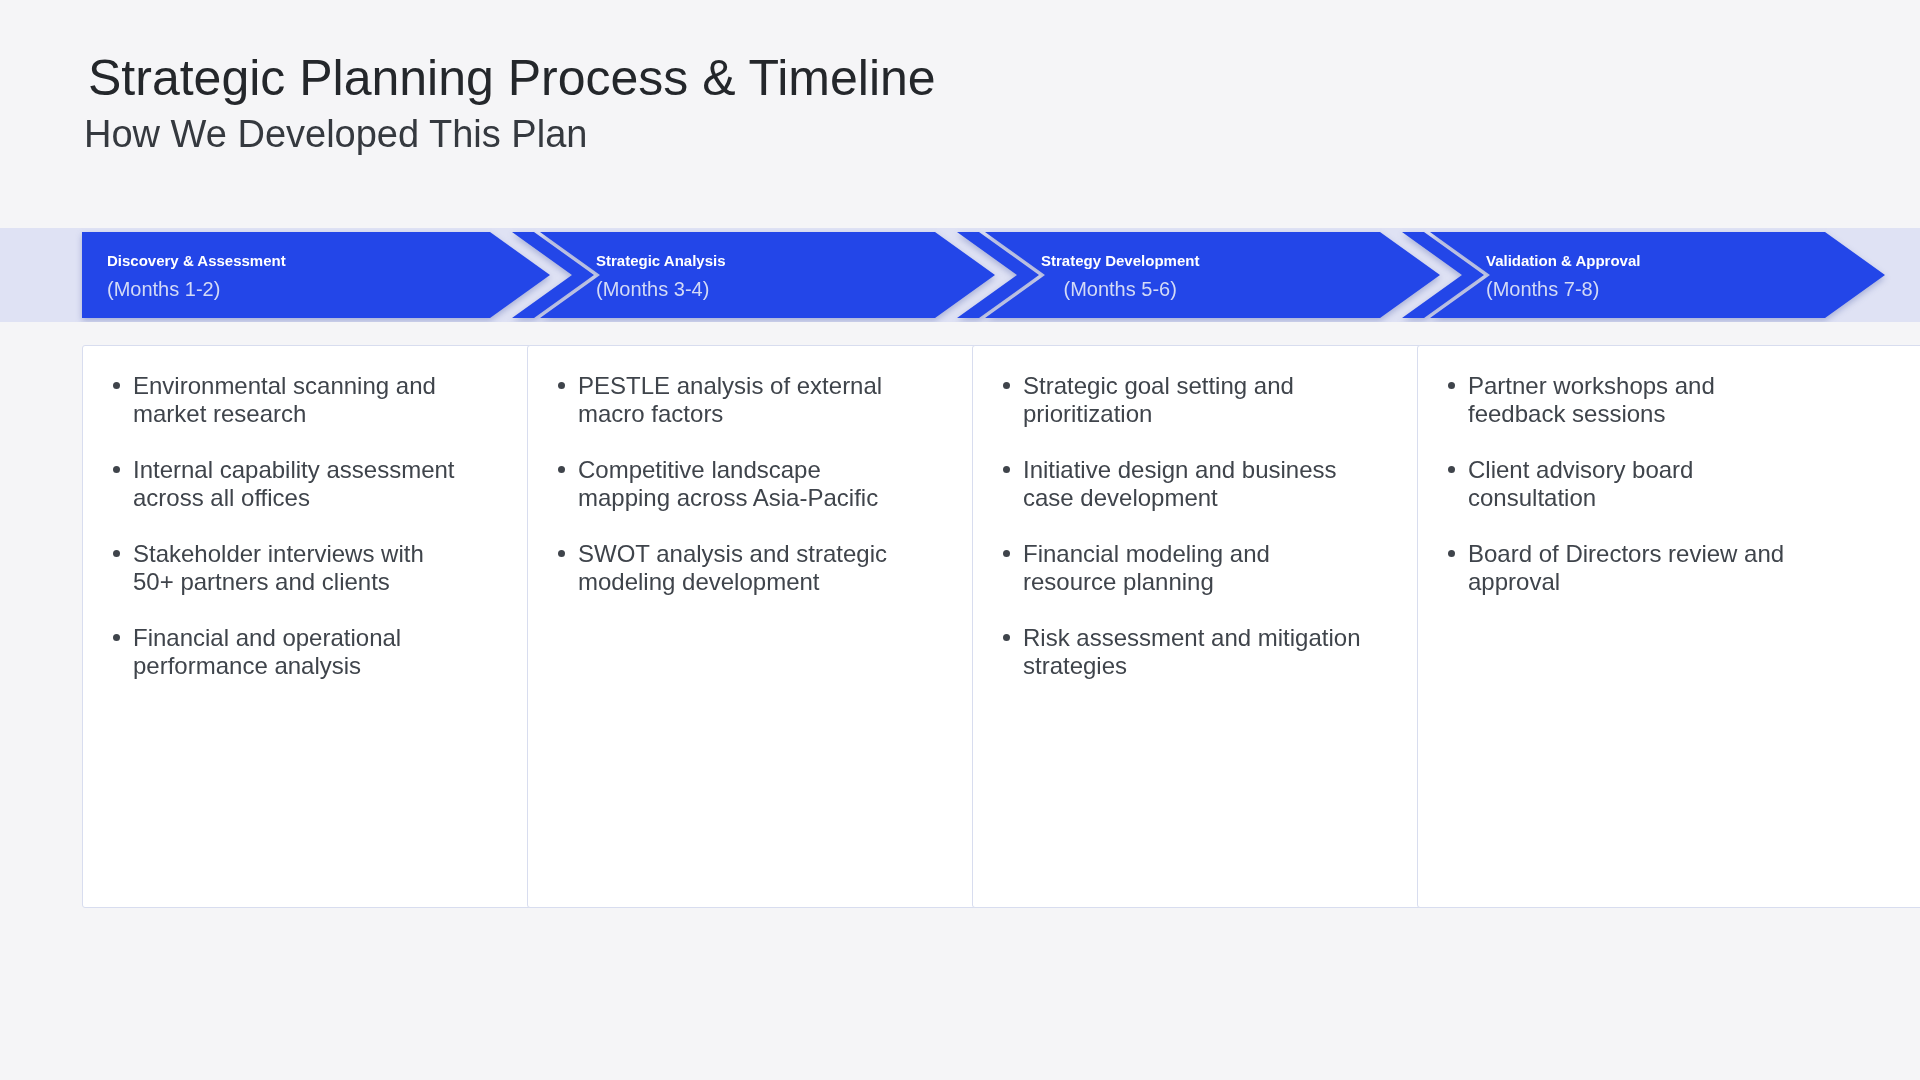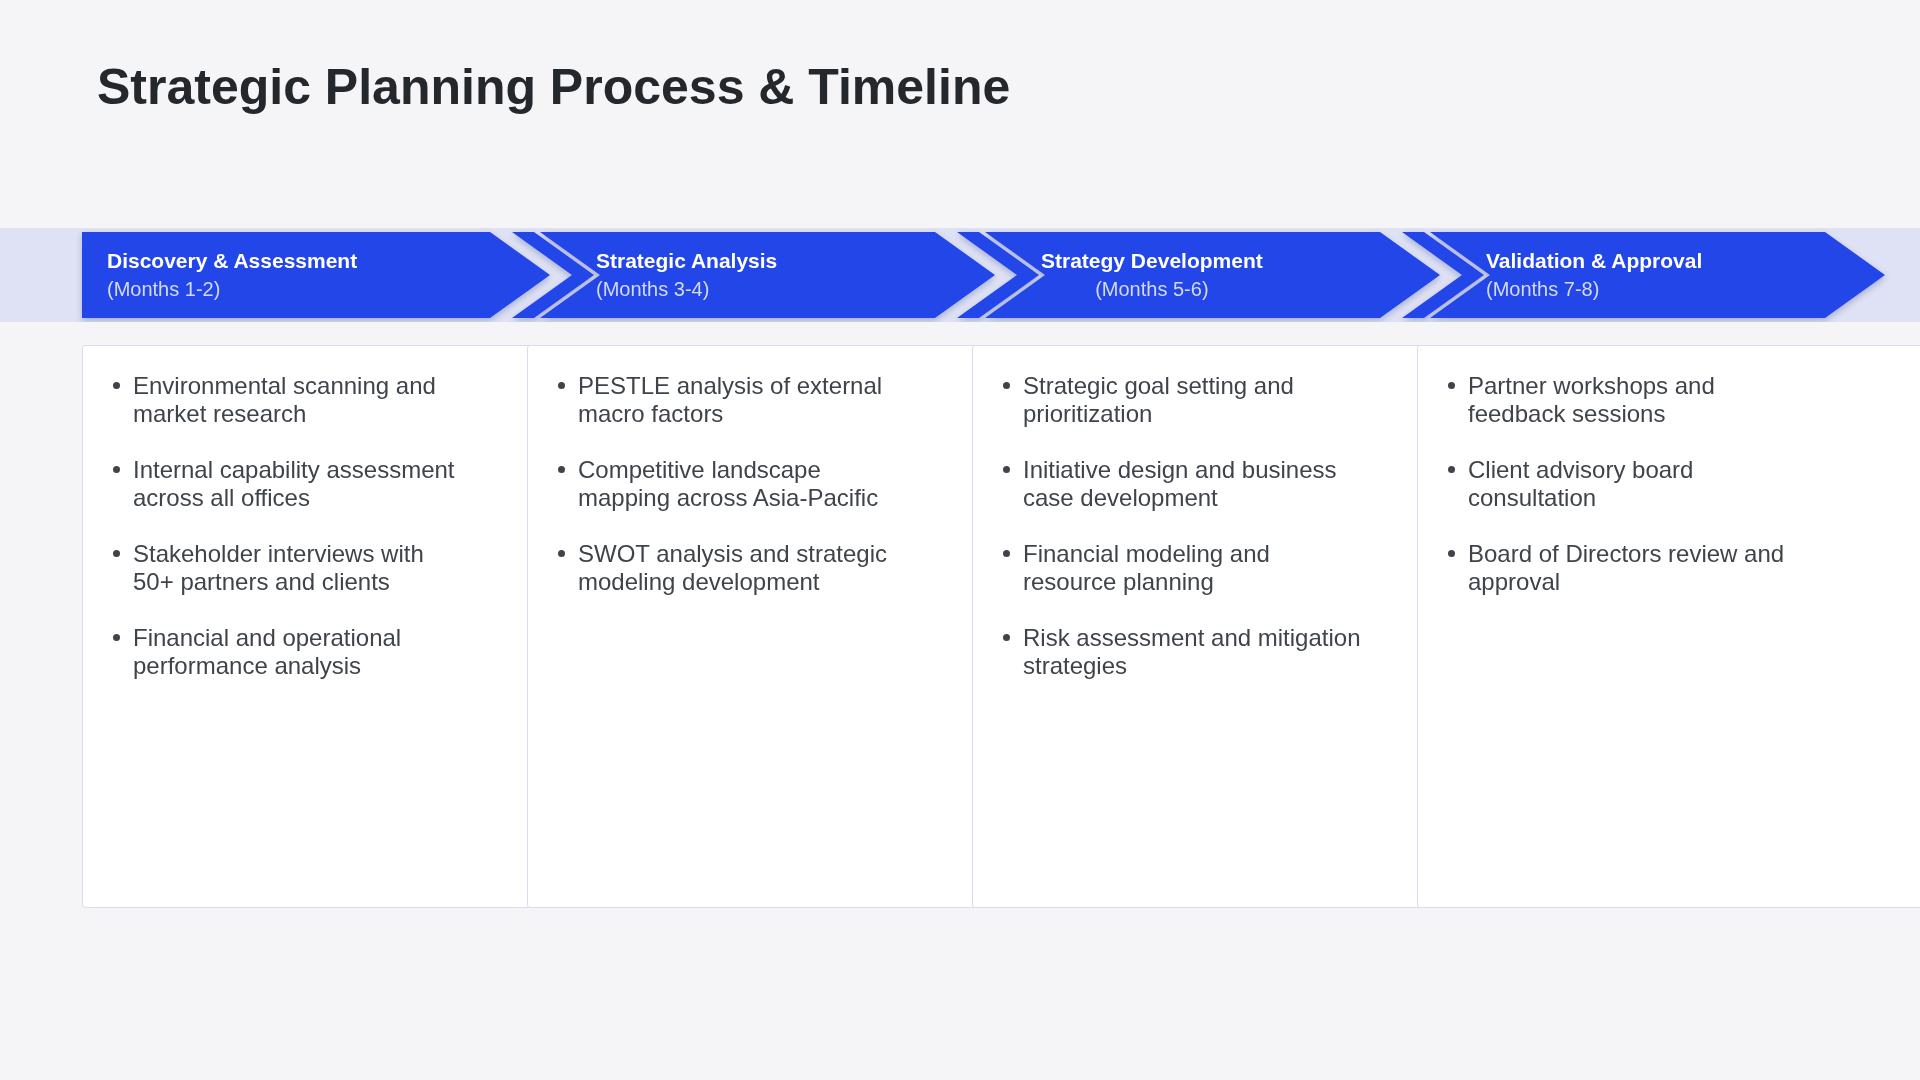--- a/index.html
+++ b/index.html
@@ -10,24 +10,24 @@
   .slide{
     position:relative;
     width:1920px;
     height:1080px;
     background:var(--page-bg,#f5f5f7);
     overflow:hidden;
   }
   .title{
     position:absolute;
     left:84px; top:44px;
-    margin:13px;
+    margin:4px;
     font-size:50px;
     line-height:1.2;
-    font-weight:700;
+    font-weight:400;
     color:var(--title-color,#24272b);
     letter-spacing:0;
   }
   .subtitle{
     position:absolute;
     left:84px; top:112px;
     margin:0;
     font-size:38px;
     line-height:1.2;
     font-weight:400;
@@ -46,21 +46,21 @@
   .band svg path{fill:var(--arrow-blue,#2346e8);}
   .phase-label{
     position:absolute;
     top:18px;
     height:58px;
     display:flex;
     flex-direction:column;
     justify-content:center;
   }
   .phase-name{
-    font-size:21px;
+    font-size:15px;
     font-weight:700;
     color:#ffffff;
     line-height:29px;
     white-space:nowrap;
   }
   .phase-months{
     font-size:20px;
     font-weight:400;
     color:var(--months-color,#d3daf6);
     line-height:29px;
@@ -106,20 +106,21 @@
   .label-2{left:596px;}
   .label-3{left:1041px;text-align:center;}
   .label-4{left:1486px;}
 </style>
 </head>
 <body>
 
 <div class="slide">
 
   <h1 class="title">Strategic Planning Process &amp; Timeline</h1>
+  <h2 class="subtitle">How We Developed This Plan</h2>
 
   <div class="band">
     <svg width="1920" height="94" viewBox="0 0 1920 94">
       <g>
         <path d="M82 4 H490 L550 47 L490 90 H82 Z"></path>
         <path d="M512 4 H534 L594 47 L534 90 H512 L572 47 Z"></path>
         <path d="M540 4 H935 L995 47 L935 90 H540 L600 47 Z"></path>
         <path d="M957 4 H979 L1039 47 L979 90 H957 L1017 47 Z"></path>
         <path d="M985 4 H1380 L1440 47 L1380 90 H985 L1045 47 Z"></path>
         <path d="M1402 4 H1424 L1484 47 L1424 90 H1402 L1462 47 Z"></path>

